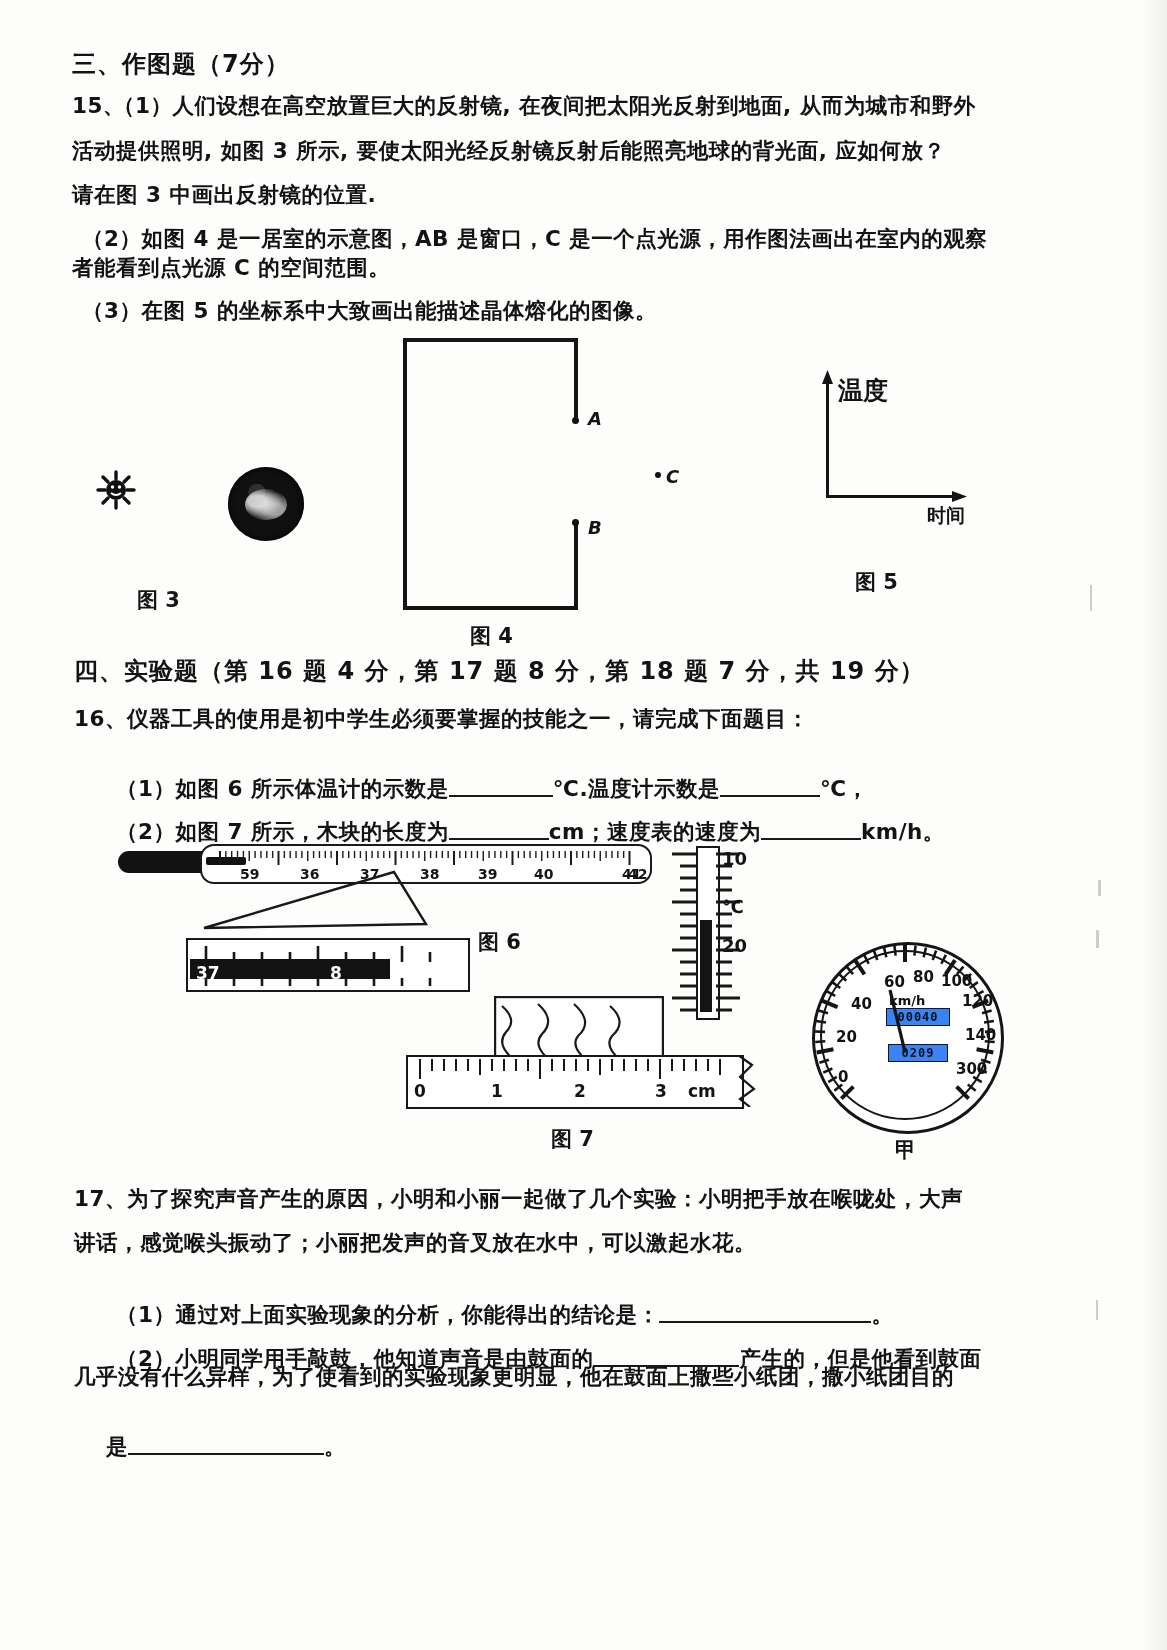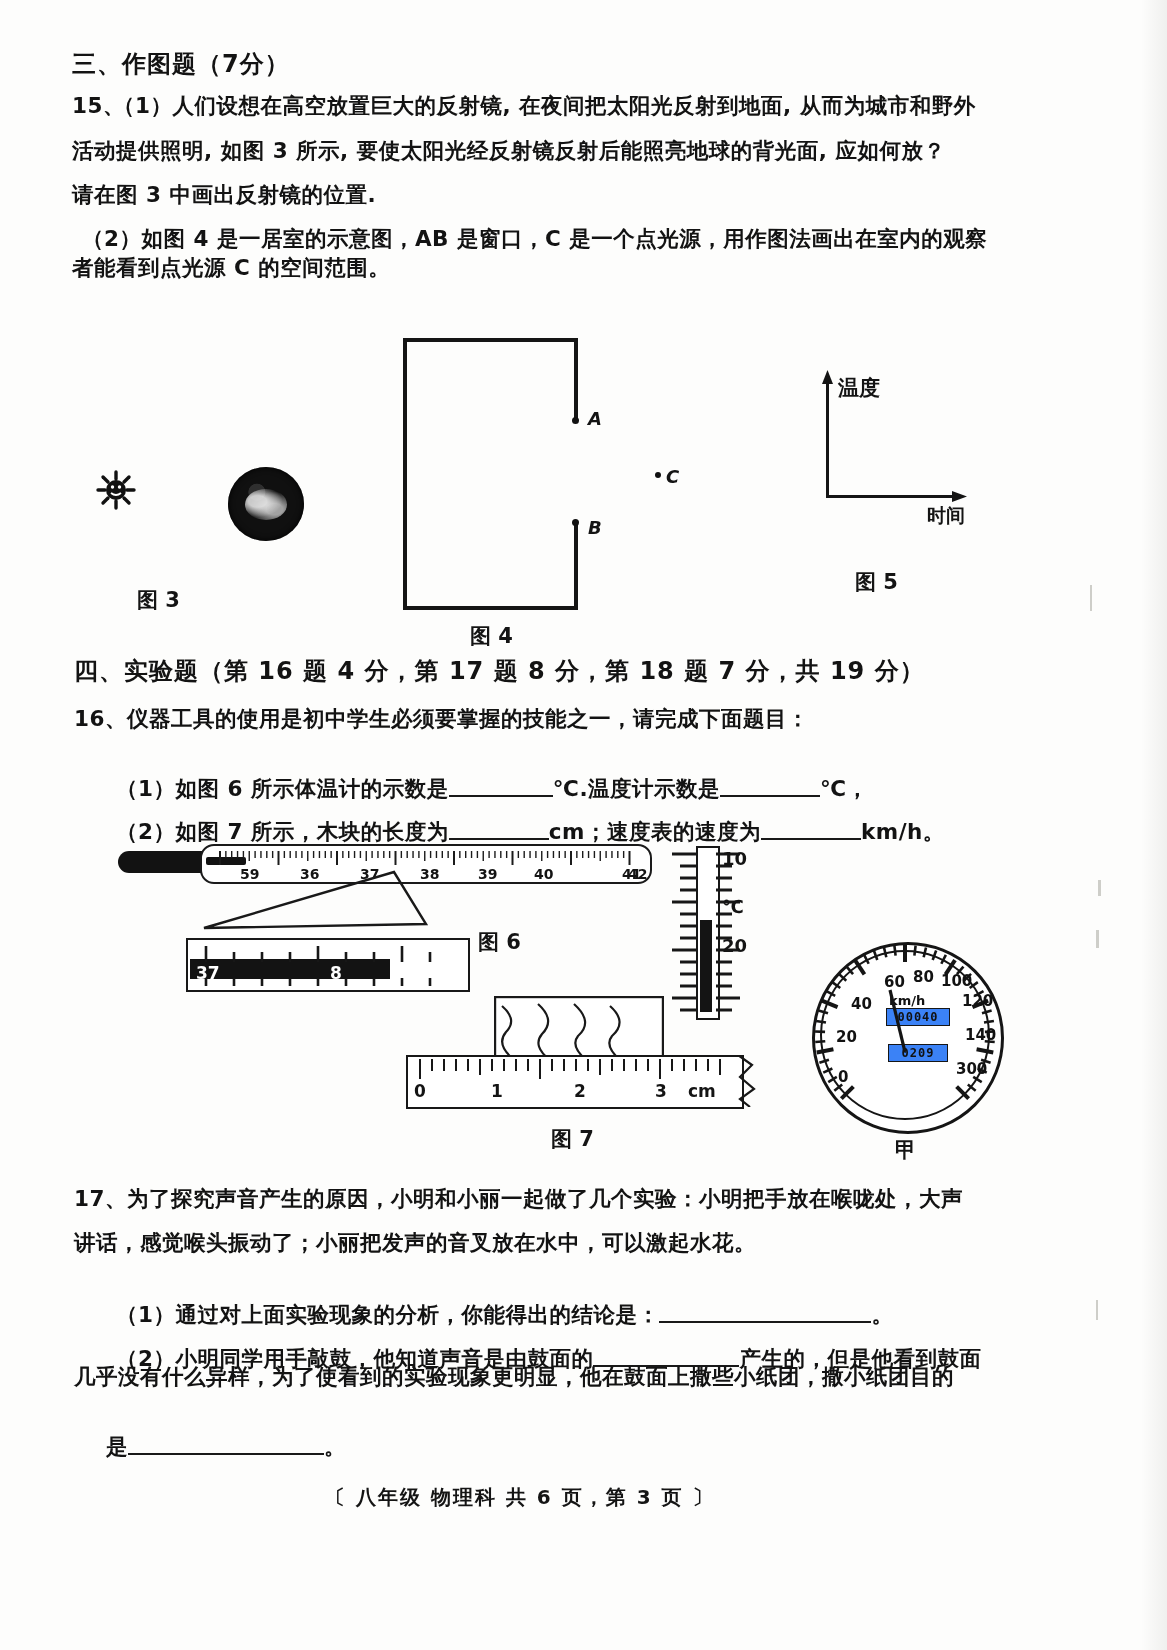--- a/index.html
+++ b/index.html
@@ -154,20 +154,21 @@
 <div class="page">
 
   <div class="txt heading" style="left:72px; top:48px;">三、作图题（7分）</div>
 
   <div class="txt body-line" style="left:72px; top:95px;">15、</div>
   <div class="txt body-line" style="left:113px; top:95px;">（1）人们设想在高空放置巨大的反射镜, 在夜间把太阳光反射到地面, 从而为城市和野外</div>
   <div class="txt body-line" style="left:72px; top:140px;">活动提供照明, 如图 3 所示, 要使太阳光经反射镜反射后能照亮地球的背光面, 应如何放？</div>
   <div class="txt body-line" style="left:72px; top:184px;text-align:center;">请在图 3 中画出反射镜的位置.</div>
   <div class="txt body-line" style="left:82px; top:228px;">（2）如图 4 是一居室的示意图，AB 是窗口，C 是一个点光源，用作图法画出在室内的观察</div>
   <div class="txt body-line" style="left:72px; top:257px;">者能看到点光源 C 的空间范围。</div>
+  <div class="txt body-line" style="left:82px; top:300px;">（3）在图 5 的坐标系中大致画出能描述晶体熔化的图像。</div>
 
   <div class="fig3-sun" style="left:96px; top:470px; width:40px; height:40px;">
     <svg width="40" height="40" viewBox="0 0 40 40" aria-hidden="true">
       <g fill="#111">
         <circle cx="20" cy="20" r="10"></circle>
         <g stroke="#111" stroke-width="3.4" stroke-linecap="round">
           <line x1="20" y1="2" x2="20" y2="9"></line>
           <line x1="20" y1="31" x2="20" y2="38"></line>
           <line x1="2" y1="20" x2="9" y2="20"></line>
           <line x1="31" y1="20" x2="38" y2="20"></line>
@@ -211,21 +212,21 @@
   <div class="fig-label" style="left:470px; top:622px;">图 4</div>
 
   <div class="axis" style="left:826px; top:380px; width:3px; height:118px;"></div>
   <div class="axis" style="left:826px; top:495px; width:130px; height:3px;"></div>
   <svg style="position:absolute; left:818px; top:370px;" width="20" height="18">
     <polygon points="9.5,0 4,14 15,14" fill="#141414"></polygon>
   </svg>
   <svg style="position:absolute; left:948px; top:487px;" width="20" height="20">
     <polygon points="19,9.5 4,4 4,15" fill="#141414"></polygon>
   </svg>
-  <div class="fig-label" style="left:838px; top:374px; font-size:21px;">温度</div>
+  <div class="fig-label" style="left:838px; top:374px; font-size:25px;">温度</div>
   <div class="fig-label" style="left:927px; top:503px; font-size:19px;">时间</div>
   <div class="fig-label" style="left:855px; top:568px;">图 5</div>
 
   <div class="txt heading" style="left:74px; top:655px;">四、实验题（第 16 题 4 分，第 17 题 8 分，第 18 题 7 分，共 19 分）</div>
 
   <div class="txt body-line" style="left:74px; top:708px;">16、仪器工具的使用是初中学生必须要掌握的技能之一，请完成下面题目：</div>
 
   <div class="txt body-line" style="left:84px; top:752px;">
     <span>（1）如图 6 所示体温计的示数是</span><span class="blank-line" style="width:104px;"></span><span>℃.温度计示数是</span><span class="blank-line" style="width:100px;"></span><span>℃，</span>
   </div>
@@ -535,21 +536,20 @@
   <div class="txt body-line" style="left:84px; top:1322px;">
     <span>（2）小明同学用手敲鼓，他知道声音是由鼓面的</span><span class="blank-line" style="width:146px;"></span><span>产生的，但是他看到鼓面</span>
   </div>
 
   <div class="txt body-line" style="left:74px; top:1366px;">几乎没有什么异样，为了使看到的实验现象更明显，他在鼓面上撒些小纸团，撒小纸团目的</div>
 
   <div class="txt body-line" style="left:74px; top:1410px;">
     <span>是</span><span class="blank-line" style="width:196px;"></span><span>。</span>
   </div>
 
-  <div class="footer" style="left:325px; top:1484px;">〔 八年级  物理科   共 6 页，第 3 页 〕</div>
 
   <div class="scan-speck" style="left:1090px; top:585px; width:2px; height:26px;"></div>
   <div class="scan-speck" style="left:1098px; top:880px; width:3px; height:16px;"></div>
   <div class="scan-speck" style="left:1096px; top:930px; width:3px; height:18px;"></div>
   <div class="scan-speck" style="left:1096px; top:1300px; width:2px; height:20px;"></div>
   <div class="scan-edge-right"></div>
 
 </div>
 
 </body></html>

